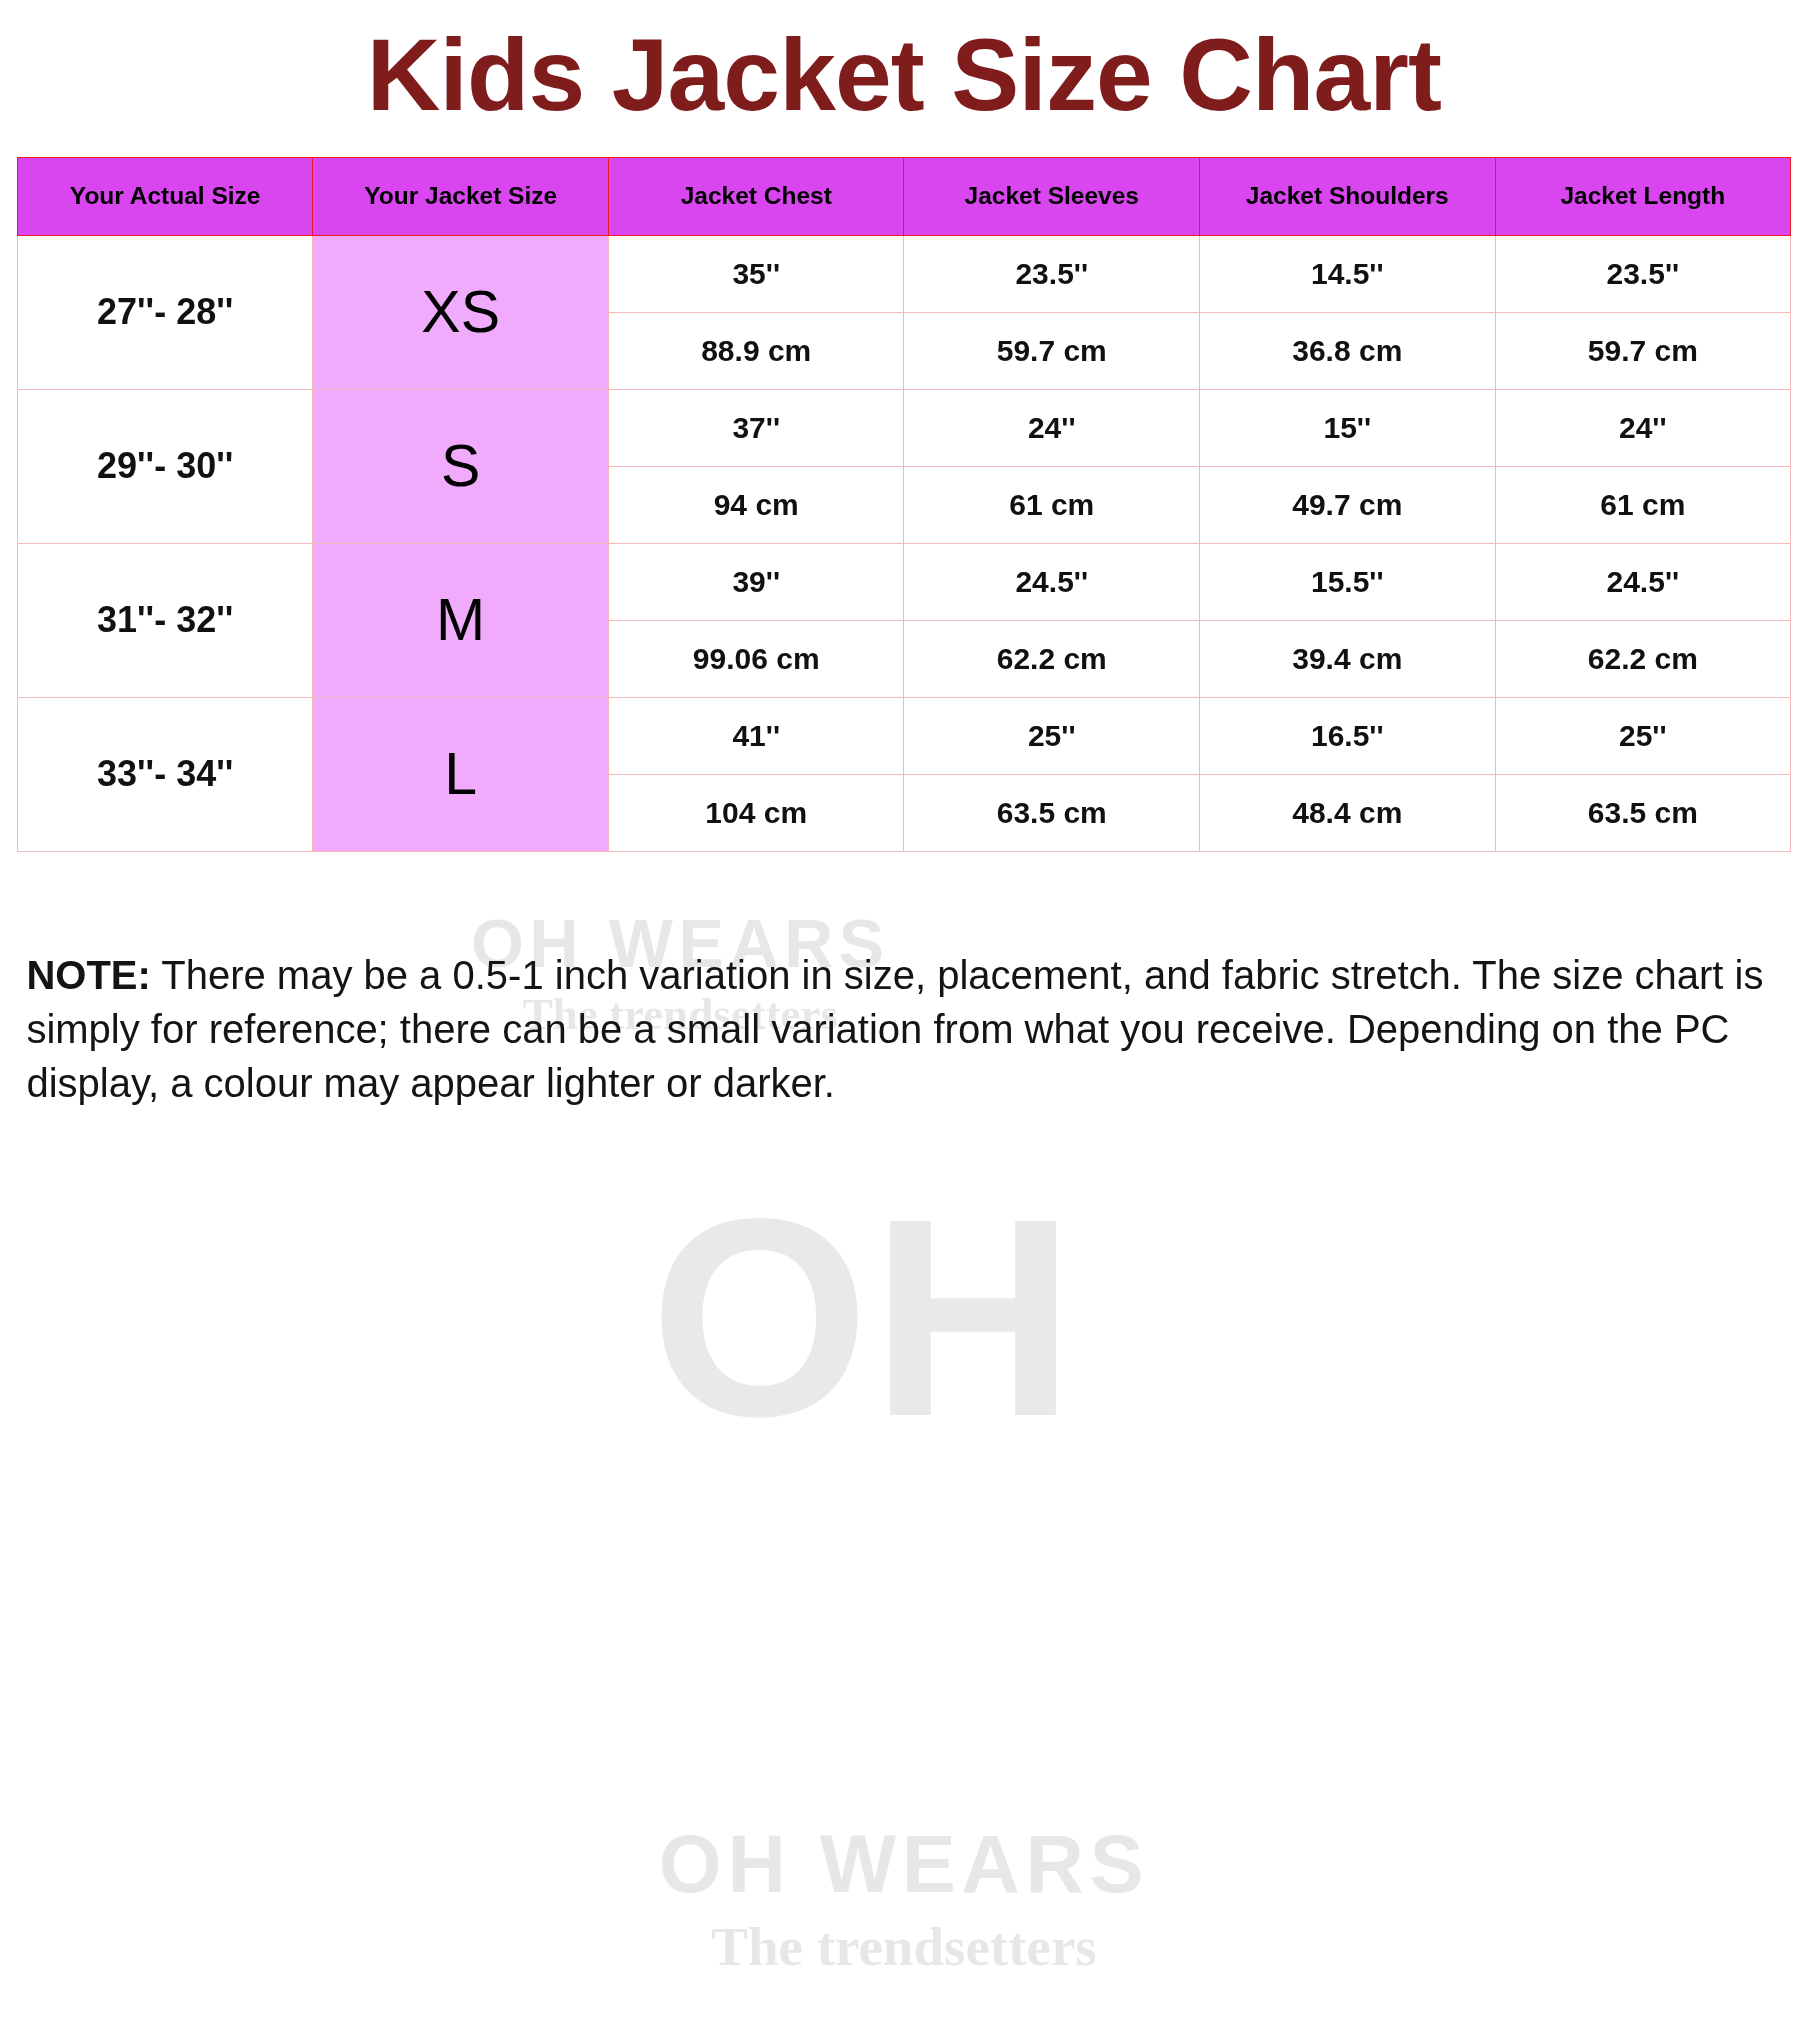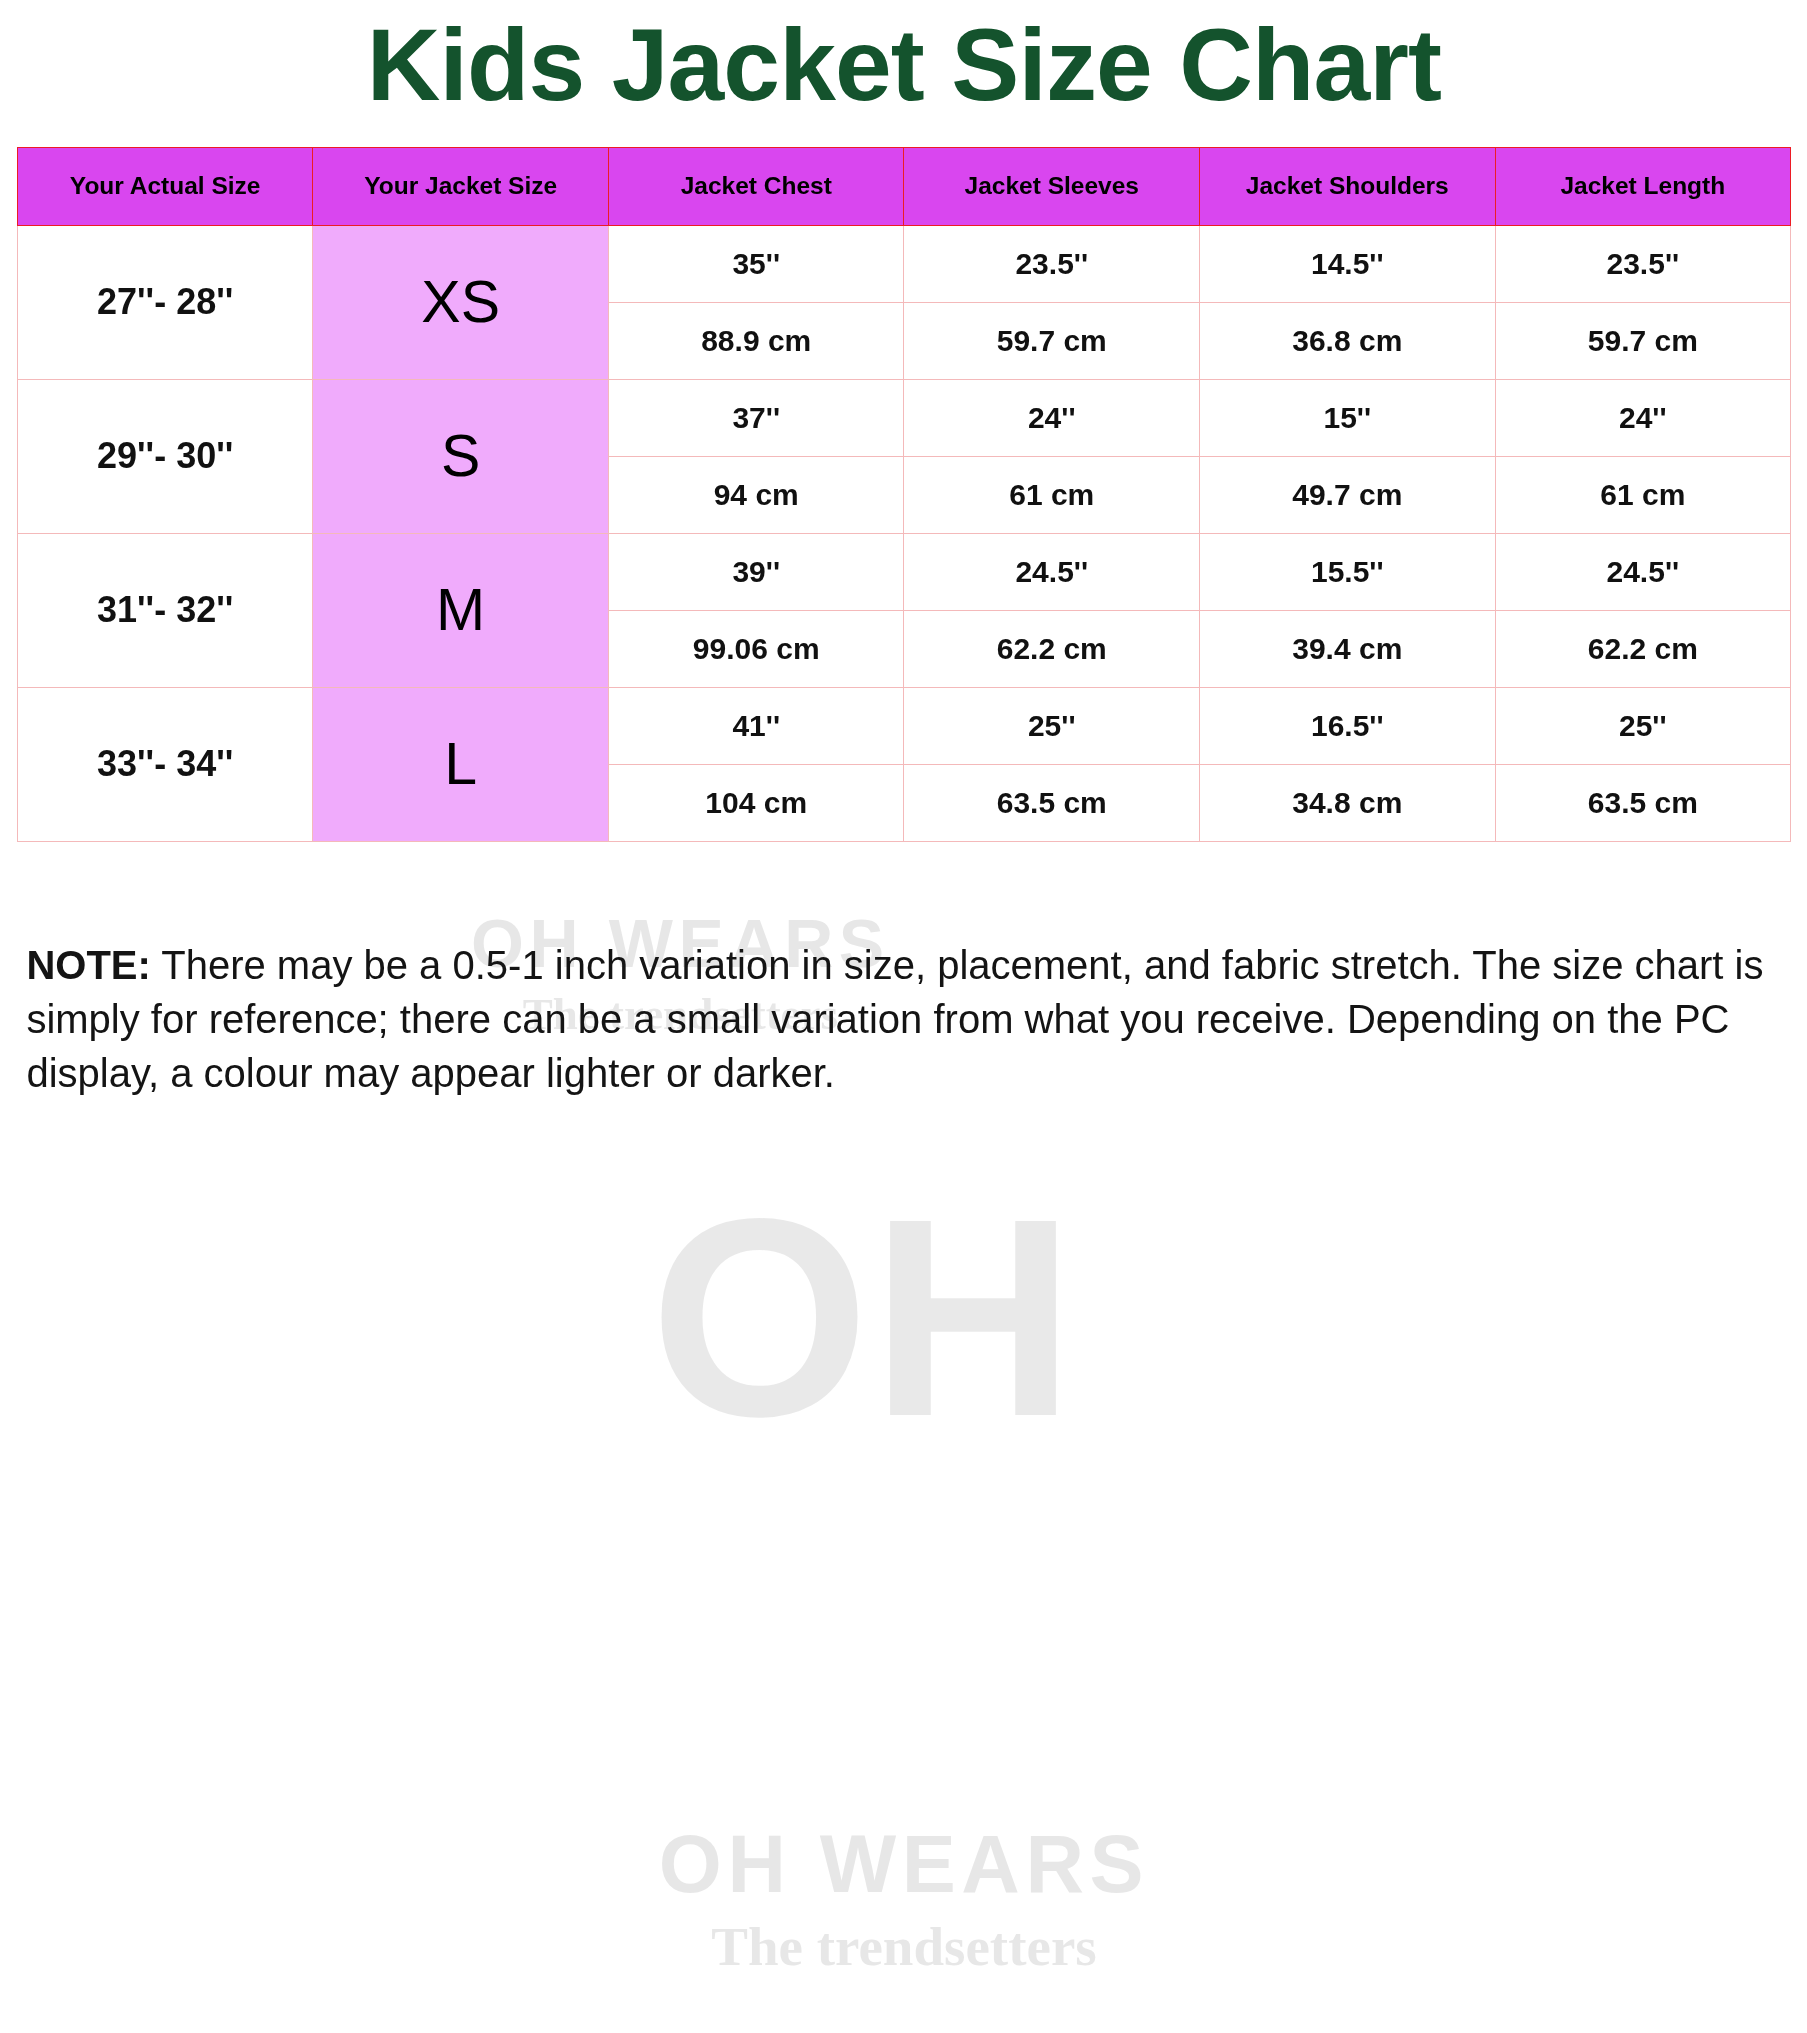--- a/index.html
+++ b/index.html
@@ -62,23 +62,23 @@
   .wm3 { top: 1177px; left: 650px; }
 
   
   .title {
     position: relative;
     z-index: 2;
     text-align: center;
     font-size: 102px;
     font-weight: 700;
     letter-spacing: -0.9px;
-    padding-top: 7px;
+    padding-top: 17px;
     padding-bottom: 22.6px;
-    color: #14532d;
+    color: #7f1d1d;
   }
 
   
   .table-wrap {
     position: relative;
     z-index: 2;
     padding: 0 7.5px;
   }
   table.size-chart {
     width: 100%;
@@ -232,21 +232,21 @@
           <td class="actual-size" rowspan="2">33''- 34''</td>
           <td class="jacket-size" rowspan="2">L</td>
           <td class="meas">41''</td>
           <td class="meas">25''</td>
           <td class="meas">16.5''</td>
           <td class="meas">25''</td>
         </tr>
         <tr>
           <td class="meas cm">104 cm</td>
           <td class="meas cm">63.5 cm</td>
-          <td class="meas cm">34.8 cm</td>
+          <td class="meas cm">48.4 cm</td>
           <td class="meas cm">63.5 cm</td>
         </tr>
       </tbody>
     </table>
   </div>
 
   <div class="notes">
     <p class="note-block">
       <span class="note-label">NOTE:</span><span> There may be a 0.5-1 inch variation in size, placement, and fabric stretch. The size chart is simply for reference; there can be a small variation from what you receive. Depending on the PC display, a colour may appear lighter or darker.</span>
     </p>

